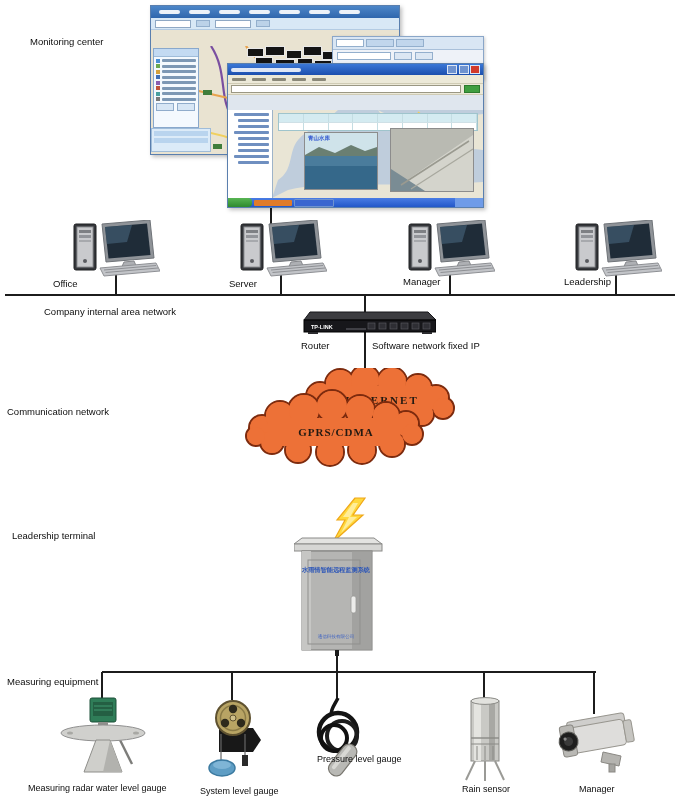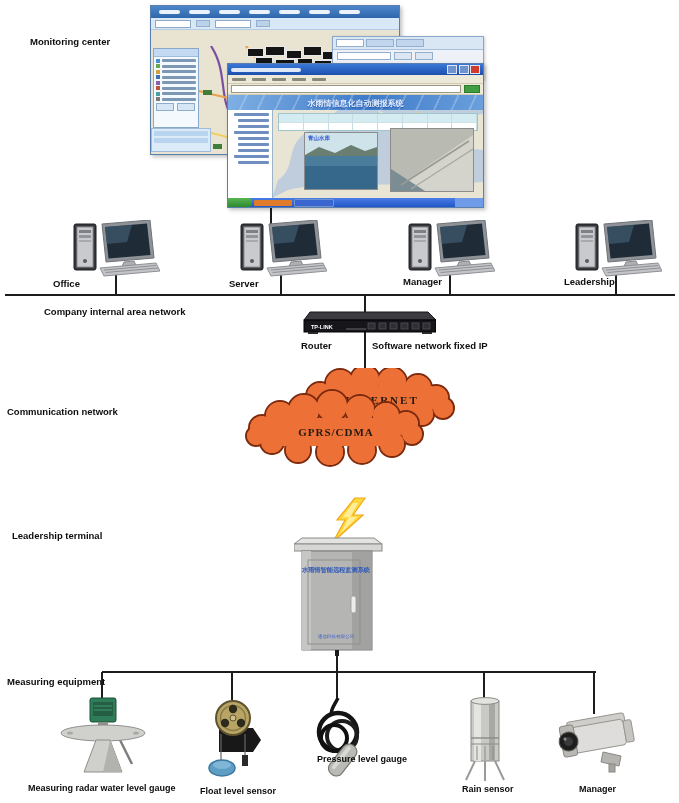--- a/index.html
+++ b/index.html
@@ -1,18 +1,18 @@
 <!DOCTYPE html>
 <html><head>
 <meta charset="utf-8">
 <style>
   html,body{margin:0;padding:0;}
   body{font-family:"Liberation Sans",sans-serif;background:#fff;}
   #stage{position:relative;width:679px;height:803px;background:#ffffff;overflow:hidden;}
-  .lbl{position:absolute;font-weight:bold;font-size:9.5px;color:#0d0d0d;white-space:nowrap;}
+  .lbl{position:absolute;font-weight:normal;font-size:9.5px;color:#0d0d0d;white-space:nowrap;}
   .line{position:absolute;background:#1c1c1c;}
   .v{width:2.4px;} .h{height:2.4px;}
   
   .win{position:absolute;border:1px solid #5a7fae;box-shadow:2px 2px 4px rgba(0,0,0,.25);background:#e9e3d1;}
   .w1-title{height:17px;background:linear-gradient(#eef6fd,#bdd8ef);display:flex;align-items:center;gap:4px;padding:0 5px;border-bottom:1px solid #9db8d5;}
   .w1-logo{width:11px;height:11px;border-radius:50%;border:2px solid #3f86cf;background:#dceefc;}
   .w1-title-text{font-size:10px;font-weight:bold;color:#17508e;}
   .hdr-chip{width:16px;height:4px;background:#9fb4c9;border-radius:2px;margin-left:4px;}
   .w1-menu{height:12px;background:linear-gradient(#4d86c8,#2f66ad);display:flex;align-items:center;gap:9px;padding:0 8px;}
   .menu-chip{width:21px;height:4px;background:rgba(255,255,255,.9);border-radius:2px;}
@@ -218,23 +218,20 @@
       <span class="w2-menu-chip"></span>
         <span class="w2-menu-chip"></span>
         <span class="w2-menu-chip"></span>
         <span class="w2-menu-chip"></span>
         <span class="w2-menu-chip"></span>
     </div>
     <div class="w2-addr">
       <span class="addr-input"></span>
       <span class="go-chip"></span>
     </div>
-    <div class="w2-banner">
-      <span class="banner-text">水雨情信息化自动测报系统</span>
-    </div>
     <div class="w2-content">
       <svg width="255" height="88" style="position:absolute;left:0;top:0;">
         <path d="M44,0 L110,0 C96,14 80,18 70,30 C60,42 66,60 50,70 L44,88 Z" fill="#e9e5d5"></path>
         <path d="M150,0 C170,12 210,10 255,4 L255,40 C220,36 190,42 170,30 Z" fill="#e9e5d5"></path>
         <path d="M60,80 C100,70 160,78 255,72 L255,88 L44,88 Z" fill="#e9e5d5"></path>
         <path d="M120,4 C140,10 150,20 175,18" fill="none" stroke="#e8b35a" stroke-width="2"></path>
         <path d="M190,2 C200,12 220,14 240,10" fill="none" stroke="#f0d060" stroke-width="1.6"></path>
       </svg>
       <div class="tree-panel">
         <div class="tree-line"></div>
@@ -462,21 +459,21 @@
     <circle cx="38" cy="11" r="4.2" fill="#2e2a1c"></circle>
     <circle cx="30" cy="25" r="4.2" fill="#2e2a1c"></circle>
     <circle cx="46" cy="25" r="4.2" fill="#2e2a1c"></circle>
     <circle cx="38" cy="20" r="3" fill="#cfc08a" stroke="#5f5230"></circle>
     <line x1="26" y1="36" x2="26" y2="63" stroke="#666" stroke-width="1.2"></line>
     <line x1="50" y1="36" x2="50" y2="57" stroke="#666" stroke-width="1.2"></line>
     <rect x="47" y="57" width="6" height="11" fill="#2a2a2a"></rect>
     <ellipse cx="27" cy="70" rx="13" ry="8" fill="#5e9dc4" stroke="#3c7aa0" stroke-width="1.5"></ellipse>
     <ellipse cx="27" cy="67" rx="9" ry="4" fill="#7fb5d6"></ellipse>
   </svg>
-  <div class="lbl devlbl" style="left:200px;top:786px;">Float level sensor</div>
+  <div class="lbl devlbl" style="left:200px;top:786px;">System level gauge</div>
 
   <svg style="position:absolute;left:300px;top:698px;" width="80" height="84">
     <path d="M38,0 C34,8 30,12 32,18" fill="none" stroke="#141414" stroke-width="3.5"></path>
     <circle cx="38" cy="34" r="19" fill="none" stroke="#141414" stroke-width="4.5"></circle>
     <circle cx="42" cy="38" r="15" fill="none" stroke="#1d1d1d" stroke-width="4"></circle>
     <circle cx="34" cy="40" r="13" fill="none" stroke="#101010" stroke-width="4"></circle>
     <g transform="rotate(38 48 56)">
       <rect x="40" y="46" width="15" height="36" rx="7" fill="#b9b9b5" stroke="#77756e" stroke-width="1.2"></rect>
       <rect x="43" y="49" width="4" height="28" rx="2" fill="#d8d8d4"></rect>
     </g>

